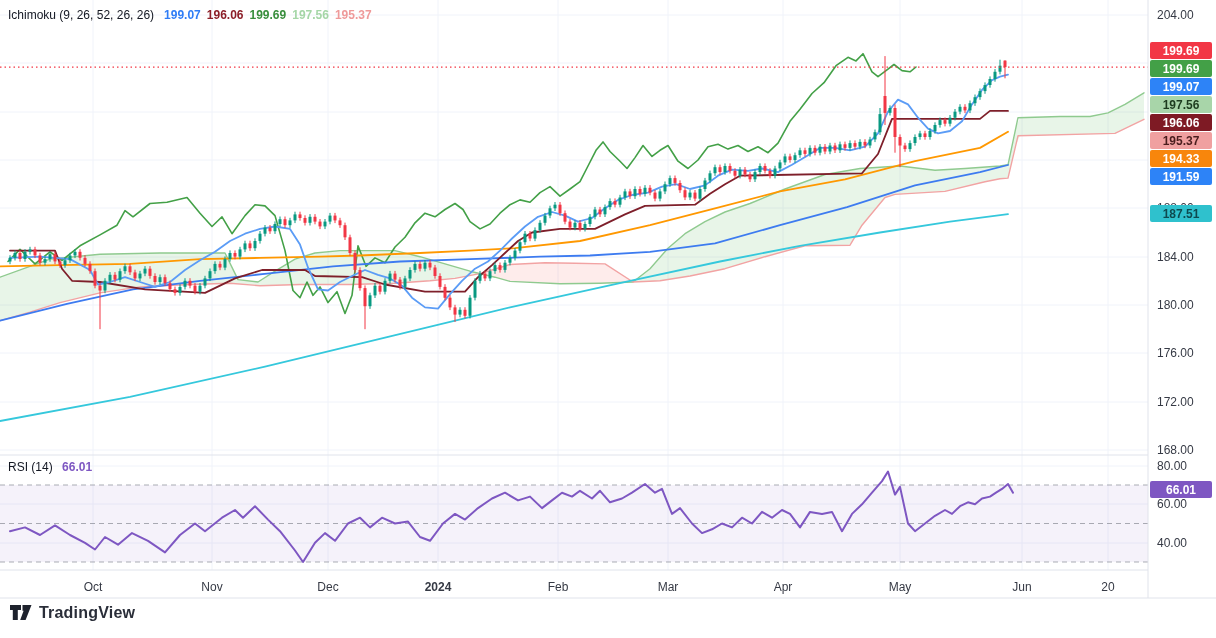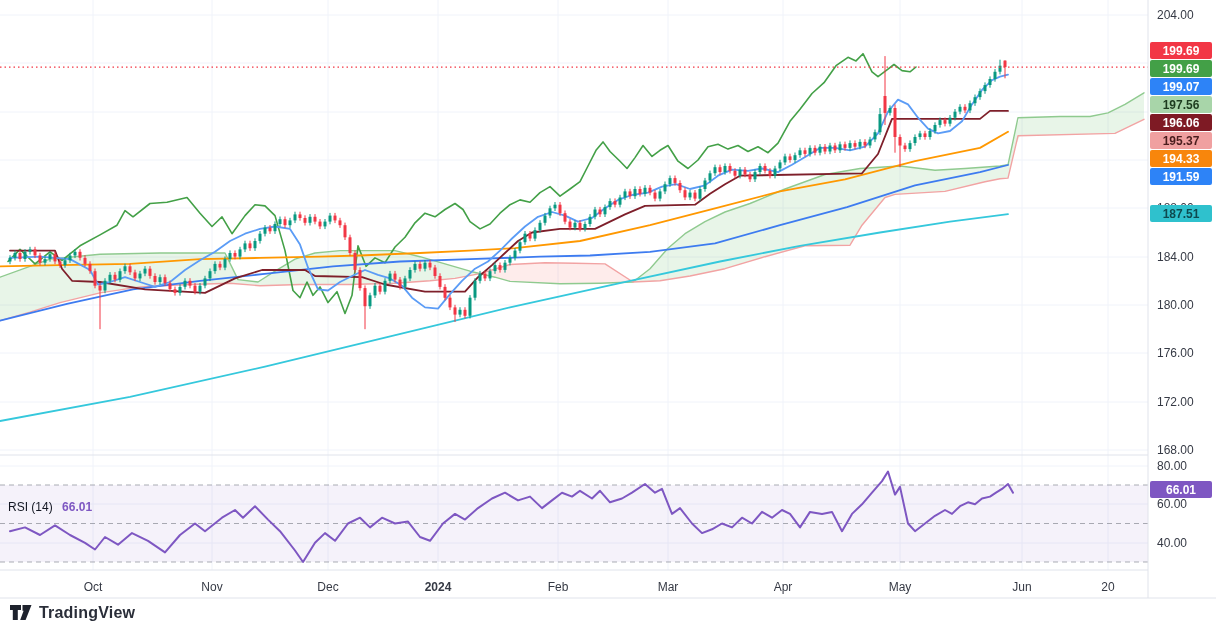--- a/index.html
+++ b/index.html
@@ -7,21 +7,21 @@
   #chart{position:absolute;left:0;top:0;}
   .legend{position:absolute;left:8px;top:6px;z-index:5;font-size:12px;color:#131722;line-height:18px;white-space:nowrap;}
   .lrow{height:18px;}
   .lrow .sym{font-weight:700;margin-right:8px;}
   .lrow .k{margin-left:6px;color:#131722;}
   .lrow .v{font-weight:600;}
   .lrow .red{color:#f23645;}
   .lrow .chg{margin-left:8px;}
   .lrow .t{margin-right:4px;}
   .lrow .iv{font-weight:600;margin-left:6px;}
-  #rsi-legend{position:absolute;left:8px;top:460px;z-index:5;font-size:12px;color:#131722;white-space:nowrap;margin-top:40px;}
+  #rsi-legend{position:absolute;left:8px;top:460px;z-index:5;font-size:12px;color:#131722;white-space:nowrap;}
   #rsi-legend .val{color:#7e57c2;font-weight:600;margin-left:6px;}
   #footer{position:absolute;left:10px;top:604px;z-index:5;display:flex;align-items:center;gap:7px;}
   #footer .brand{font-size:16px;font-weight:600;color:#2a2e39;letter-spacing:0.2px;}
 </style>
 </head>
 <body>
 
 <div id="app">
   <svg id="chart" width="1216" height="638">
       <rect x="0" y="0" width="1216" height="638" fill="#ffffff"></rect>
@@ -796,20 +796,23 @@
         <rect x="1150" y="168" width="62" height="17" rx="2" fill="#2d83f7"></rect>
         <text x="1181" y="181" text-anchor="middle" font-size="12" font-weight="700" fill="#ffffff" font-family="&quot;Liberation Sans&quot;,sans-serif">191.59</text>
         <rect x="1150" y="205" width="62" height="17" rx="2" fill="#2fc1cd"></rect>
         <text x="1181" y="218" text-anchor="middle" font-size="12" font-weight="700" fill="#0e4a4f" font-family="&quot;Liberation Sans&quot;,sans-serif">187.51</text>
         <rect x="1150" y="481" width="62" height="17" rx="2" fill="#7e57c2"></rect>
         <text x="1181" y="494" text-anchor="middle" font-size="12" font-weight="700" fill="#ffffff" font-family="&quot;Liberation Sans&quot;,sans-serif">66.01</text>
       </g>
     </svg>
 
   <div class="legend">
+    <div class="lrow">
+      <span class="t">Ichimoku (9, 26, 52, 26, 26)</span><span class="iv" style="color: rgb(47, 125, 246);">199.07</span><span class="iv" style="color: rgb(140, 30, 40);">196.06</span><span class="iv" style="color: rgb(56, 142, 60);">199.69</span><span class="iv" style="color: rgb(165, 214, 167);">197.56</span><span class="iv" style="color: rgb(239, 154, 154);">195.37</span>
+    </div>
   </div>
 
   <div id="rsi-legend">
     <span>RSI</span>
     <span>(14)</span>
     <span class="val">66.01</span>
   </div>
 
   <div id="footer">
     <svg width="22" height="18" viewBox="0 0 22 18">

